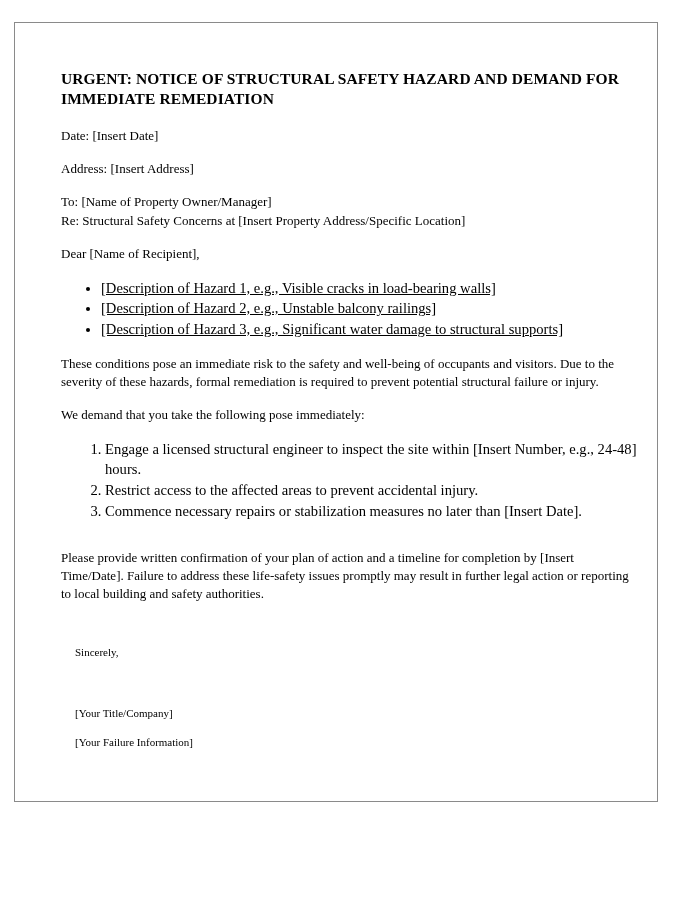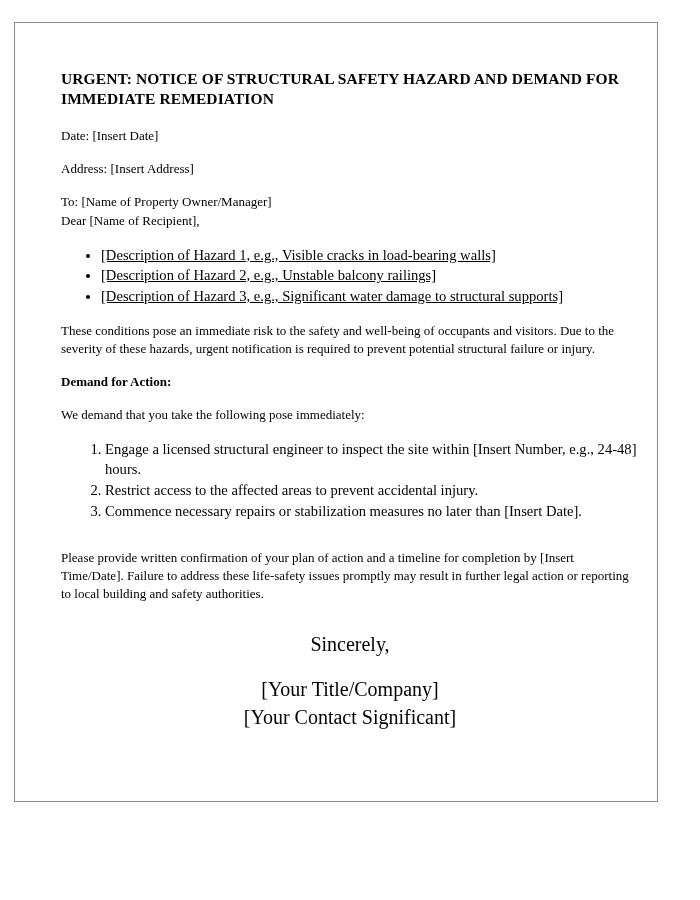--- a/index.html
+++ b/index.html
@@ -68,24 +68,23 @@
     margin: 0 0 28px 0;
     padding-left: 44px;
     list-style-type: decimal;
   }
   ol.action-list li {
     font-size: 14.6px;
     line-height: 1.42;
     margin: 0;
   }
   .sig-block p {
-    font-size: 20px;
+    font-size: 11px;
     line-height: 1.36;
-    margin: 0;
-    text-align: center;
+    margin: 14px;
   }
   .spacer-sincerely {
     height: 13px;
   }
   .spacer-sig {
     height: 18px;
   }
 </style>
 </head>
 <body>
@@ -94,48 +93,48 @@
   <div class="document-frame">
     <div class="doc-body">
 
       <h1 class="doc-title">URGENT: NOTICE OF STRUCTURAL SAFETY HAZARD AND DEMAND FOR IMMEDIATE REMEDIATION</h1>
 
       <p class="para">Date: [Insert Date]</p>
 
       <p class="para">Address: [Insert Address]</p>
       <p class="para tight">To: [Name of Property Owner/Manager]</p>
 
+      <p class="para">Re: Structural Safety Concerns at [Insert Property Address/Specific Location]</p>
 
       <p class="para">Dear [Name of Recipient],</p>
 
 
       <ul class="hazard-list">
         <li>[Description of Hazard 1, e.g., Visible cracks in load-bearing walls]</li>
         <li>[Description of Hazard 2, e.g., Unstable balcony railings]</li>
         <li>[Description of Hazard 3, e.g., Significant water damage to structural supports]</li>
       </ul>
 
-      <p class="para">These conditions pose an immediate risk to the safety and well-being of occupants and visitors. Due to the severity of these hazards, urgent notification is required to prevent potential structural failure or injury.</p>
+      <p class="para">These conditions pose an immediate risk to the safety and well-being of occupants and visitors. Due to the severity of these hazards, formal remediation is required to prevent potential structural failure or injury.</p>
 
-      <p class="para bold-label">Demand for Action:</p>
 
       <p class="para">We demand that you take the following pose immediately:</p>
 
       <ol class="action-list">
         <li>Engage a licensed structural engineer to inspect the site within [Insert Number, e.g., 24-48] hours.</li>
         <li>Restrict access to the affected areas to prevent accidental injury.</li>
         <li>Commence necessary repairs or stabilization measures no later than [Insert Date].</li>
       </ol>
 
       <p class="para">Please provide written confirmation of your plan of action and a timeline for completion by [Insert Time/Date]. Failure to address these life-safety issues promptly may result in further legal action or reporting to local building and safety authorities.</p>
 
       <div class="spacer-sincerely"></div>
 
       <div class="sig-block">
         <p>Sincerely,</p>
         <div class="spacer-sig"></div>
         <p>[Your Title/Company]</p>
-        <p>[Your Contact Significant]</p>
+        <p>[Your Failure Information]</p>
       </div>
 
     </div>
   </div>
 </div>
 
 </body></html>

